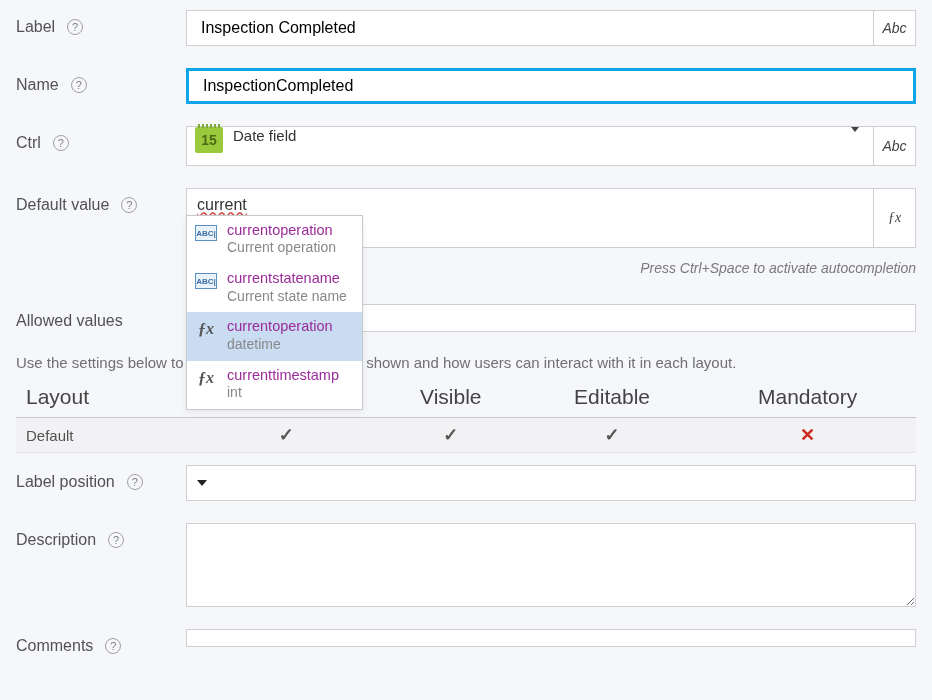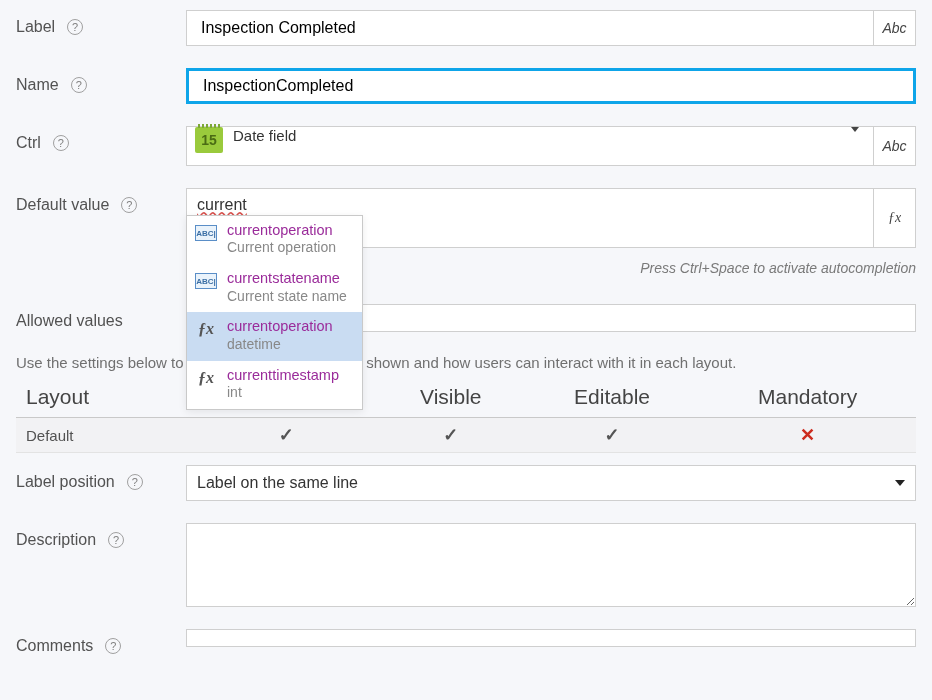--- a/index.html
+++ b/index.html
@@ -382,21 +382,20 @@
     </tbody>
   </table>
 
   <div class="form-row" style="margin-top:12px;">
     <div class="form-label">
       <span>Label position</span>
       <span class="help-icon">?</span>
     </div>
     <div class="field-wrap">
       <div class="select-full">
-        <span>Label on the same line</span>
         <span class="select-caret"></span>
       </div>
     </div>
   </div>
 
   <div class="form-row">
     <div class="form-label">
       <span>Description</span>
       <span class="help-icon">?</span>
     </div>

